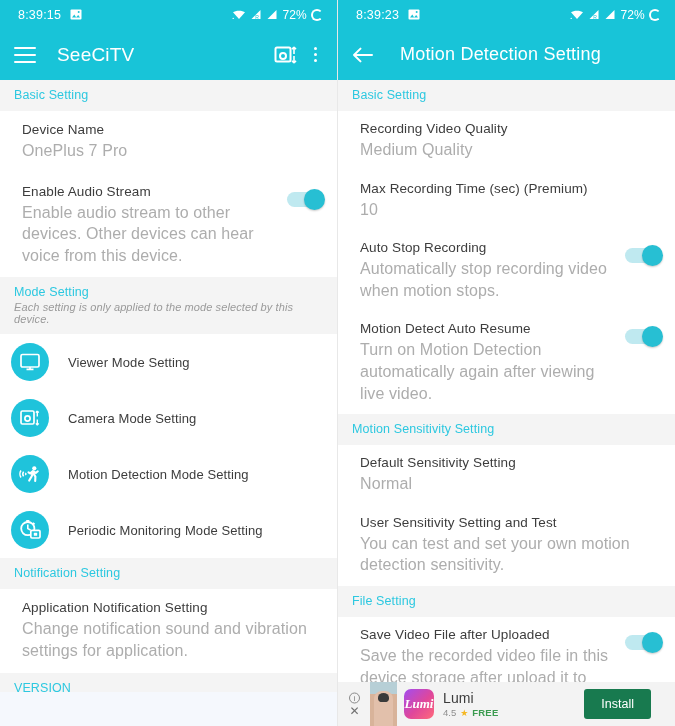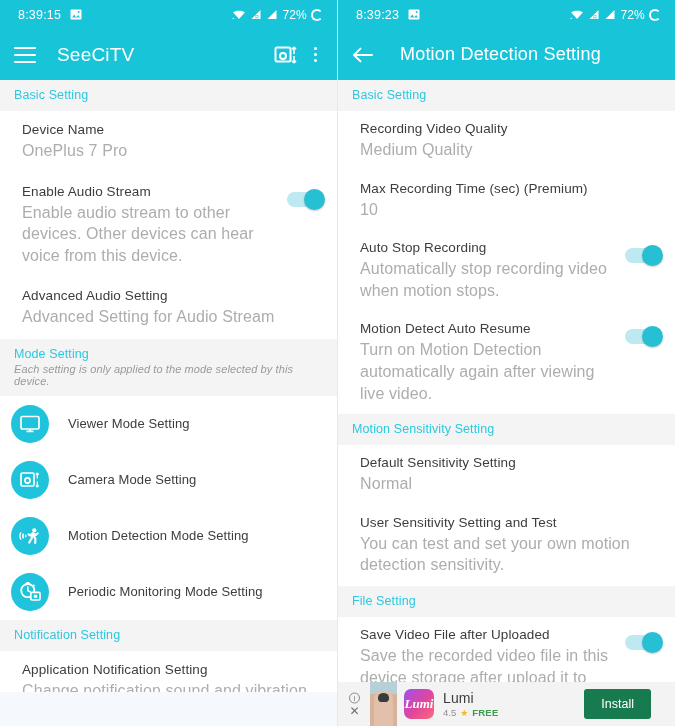--- a/index.html
+++ b/index.html
@@ -184,26 +184,20 @@
     </div>
     <div class="row">
       <div class="txt">
         <div class="pri">Enable Audio Stream</div>
         <div class="sub">Enable audio stream to other devices. Other devices can hear voice from this device.</div>
       </div>
       <div class="toggle">
           <div class="knob"></div>
         </div>
     </div>
-    <div class="row">
-      <div class="txt">
-        <div class="pri">Advanced Audio Setting</div>
-        <div class="sub">Advanced Setting for Audio Stream</div>
-      </div>
-    </div>
 
     <div class="sec-head">
       <div class="t">Mode Setting</div>
       <div class="s">Each setting is only applied to the mode selected by this device.</div>
     </div>
     <div class="mode-row">
       <span class="mode-icon">
         <svg width="22" height="20" viewBox="0 0 22 20">
             <rect x="2" y="2.5" width="18" height="12.5" rx="1.5" fill="none" stroke="#fff" stroke-width="1.7"></rect>
             <path d="M11 15 L11 17 M7.5 17.3 L14.5 17.3" stroke="#fff" stroke-width="1.7"></path>

